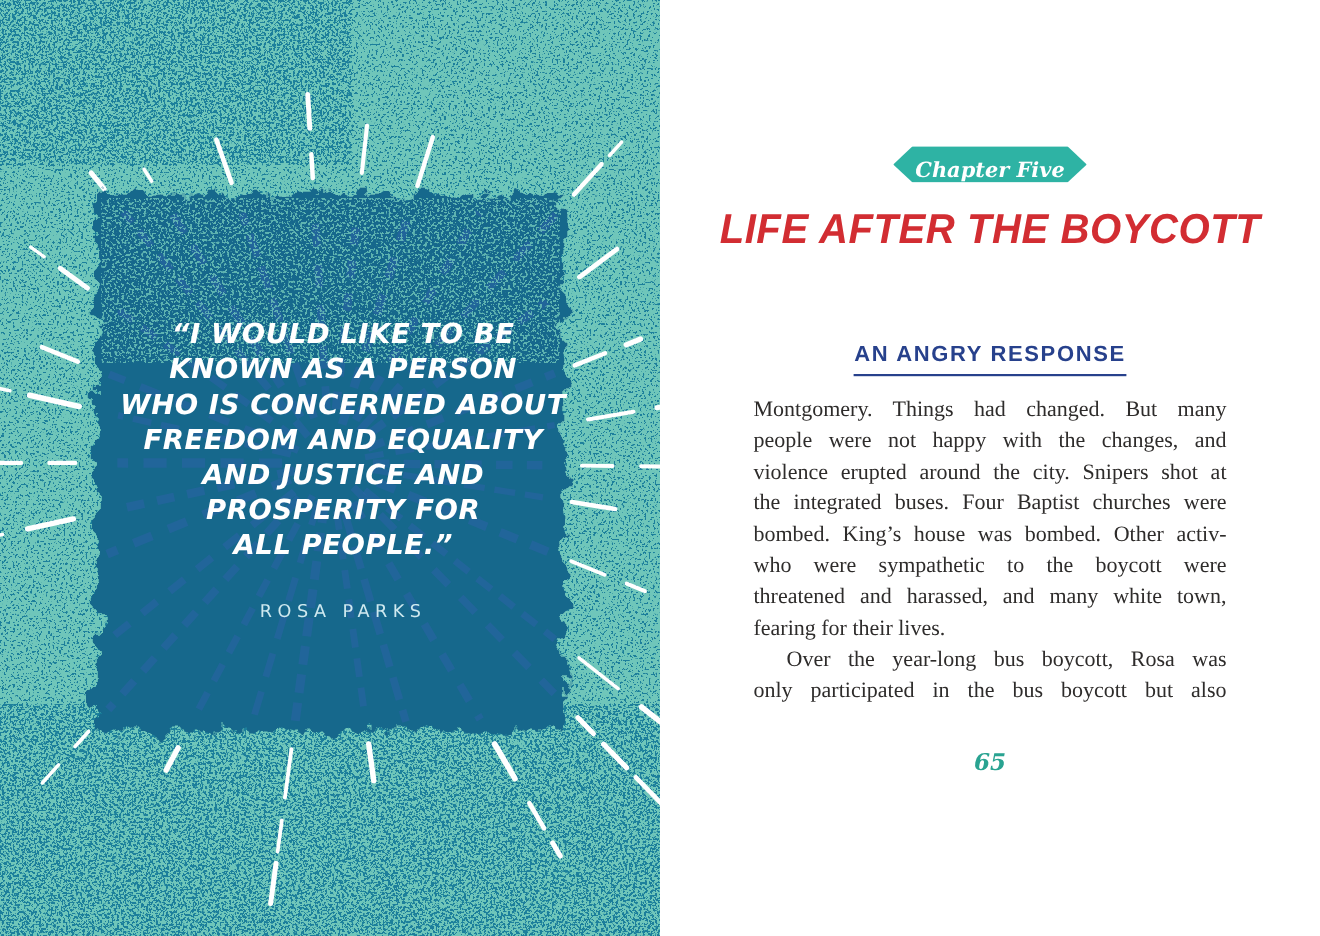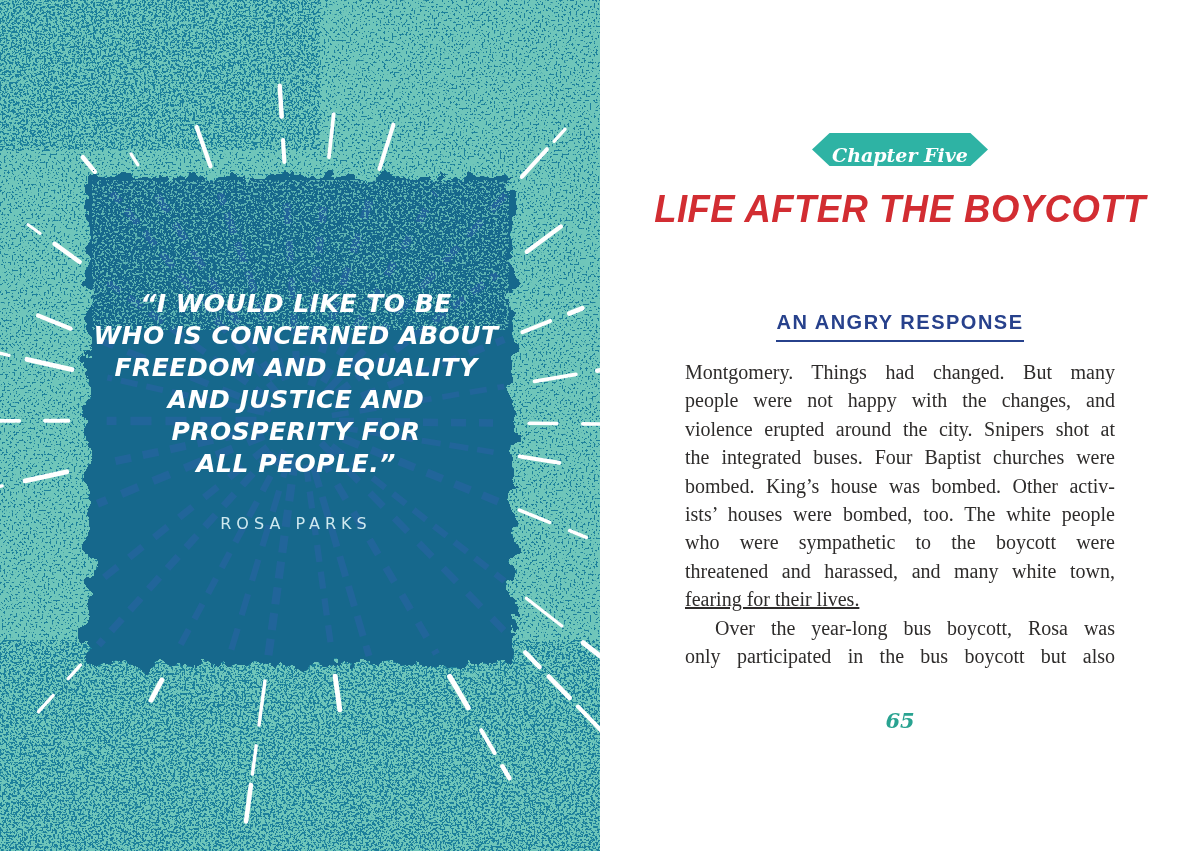--- a/index.html
+++ b/index.html
@@ -10,21 +10,21 @@
   }
   html,body{margin:0;padding:0;background:#fff;}
   .spread{position:relative;width:1200px;height:851px;overflow:hidden;display:flex;
           font-family:"Liberation Serif",serif;}
   
   .left-page{position:relative;width:600px;height:851px;background:var(--page_teal);flex:0 0 600px;}
   .left-art{position:absolute;left:0;top:0;}
   .speck{fill:var(--speckle_teal);}
   .speck-light{fill:var(--page_teal);}
   .box-rect{fill:var(--box_blue);}
-  .quote-block{position:absolute;left:56px;top:288px;width:480px;text-align:center;
+  .quote-block{position:absolute;left:72px;top:288px;width:480px;text-align:center;
                color:var(--quote_text);font-family:"DejaVu Sans",sans-serif;
                font-weight:bold;font-style:italic;font-size:25px;line-height:32px;
                letter-spacing:.5px;}
   .attribution{margin-top:28px;font-family:"DejaVu Sans",sans-serif;font-style:normal;
                font-weight:normal;font-size:16px;letter-spacing:5px;color:#cfe9ef;}
   
   .right-page{position:relative;width:600px;height:851px;background:#ffffff;flex:0 0 600px;}
   .ribbon{margin:133px auto 0;width:176px;height:33px;background:var(--banner_teal);
           clip-path:polygon(0 50%,10% 0,90% 0,100% 50%,90% 100%,10% 100%);
           display:flex;align-items:center;justify-content:center;}
@@ -33,21 +33,21 @@
   .chapter-title{margin-top:22px;text-align:center;color:var(--title_red);
                  font-family:"Liberation Sans",sans-serif;font-weight:bold;font-style:italic;
                  font-size:38px;letter-spacing:0.5px;transform:scaleX(.96);}
   .section-heading{margin:80px auto 0;width:fit-content;text-align:center;
                    color:var(--heading_navy);font-family:"Liberation Sans",sans-serif;
                    font-weight:bold;font-size:20px;letter-spacing:1.5px;
                    border-bottom:2px solid var(--heading_navy);padding-bottom:6px;}
   .body-text{margin:16px 0 0 85px;width:430px;color:var(--body_text);
              font-family:"Liberation Serif",serif;font-size:20px;line-height:28.4px;}
   .line{text-align:justify;text-align-last:justify;}
-  .line.no-just{text-align:center;text-align-last:left;text-decoration:underline;}
+  .line.no-just{text-align:center;text-align-last:left;}
   .line.indent{text-indent:30px;}
   .page-number{margin-top:38px;text-align:center;color:var(--page_number_teal);
                font-family:"DejaVu Serif",serif;font-style:italic;font-weight:bold;
                font-size:21px;}
 </style>
 </head>
 <body>
 
 <div class="spread">
 
@@ -155,20 +155,21 @@
           <line x1="337.32663470694285" y1="393.16323406097126" x2="497.18389688702564" y2="273.9478473566023" stroke="#2d63a8" stroke-width="7.550049694953486" opacity="0.5" stroke-dasharray="15 9" stroke-linecap="butt"></line>
           <line x1="334.2683124942224" y1="407.3102193323738" x2="504.273590550679" y2="339.3951456232704" stroke="#2d63a8" stroke-width="7.381655518198386" opacity="0.5" stroke-dasharray="16 13" stroke-linecap="butt"></line>
           <line x1="331.87889327465774" y1="415.6072225796677" x2="504.30049363063574" y2="386.4396067165269" stroke="#2d63a8" stroke-width="5.599470540648326" opacity="0.5" stroke-dasharray="17 11" stroke-linecap="butt"></line>
         </g>
 
       <rect class="speck-light" x="92" y="180" width="417" height="150" filter="url(#fSpeckDense)" opacity="0.8"></rect>
     </svg>
 
     <div class="quote-block">
       <div>“I WOULD LIKE TO BE</div>
+      <div>KNOWN AS A PERSON</div>
       <div>WHO IS CONCERNED ABOUT</div>
       <div>FREEDOM AND EQUALITY</div>
       <div>AND JUSTICE AND</div>
       <div>PROSPERITY FOR</div>
       <div>ALL PEOPLE.”</div>
       <div class="attribution">ROSA PARKS</div>
     </div>
   </div>
 
   <div class="right-page">
@@ -179,21 +180,20 @@
     <div class="chapter-title">LIFE AFTER THE BOYCOTT</div>
 
     <div class="section-heading">AN ANGRY RESPONSE</div>
 
     <div class="body-text">
       <div class="line">Montgomery. Things had changed. But many</div>
       <div class="line">people were not happy with the changes, and</div>
       <div class="line">violence erupted around the city. Snipers shot at</div>
       <div class="line">the integrated buses. Four Baptist churches were</div>
       <div class="line">bombed. King’s house was bombed. Other activ-</div>
-      <div class="line">ists’ houses were bombed, too. The white people</div>
       <div class="line">who were sympathetic to the boycott were</div>
       <div class="line">threatened and harassed, and many white town,</div>
       <div class="line no-just">fearing for their lives.</div>
       <div class="line indent">Over the year-long bus boycott, Rosa was</div>
       <div class="line">only participated in the bus boycott but also</div>
     </div>
 
     <div class="page-number">65</div>
   </div>
 </div>

